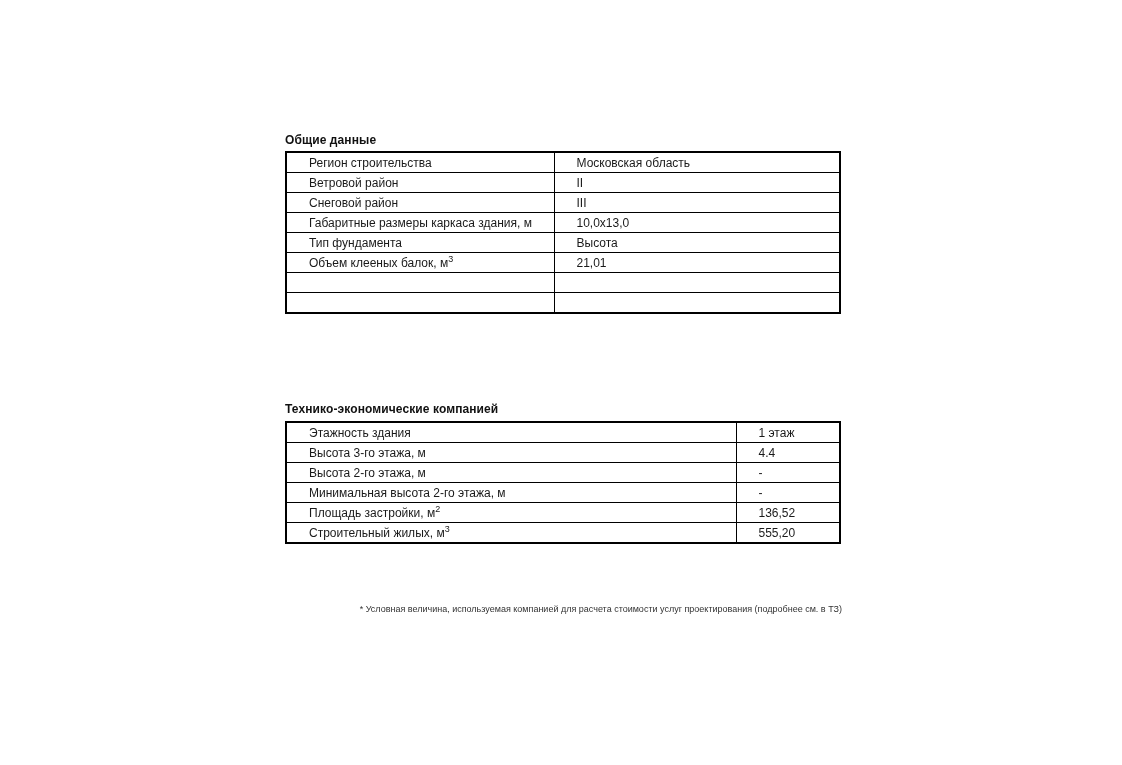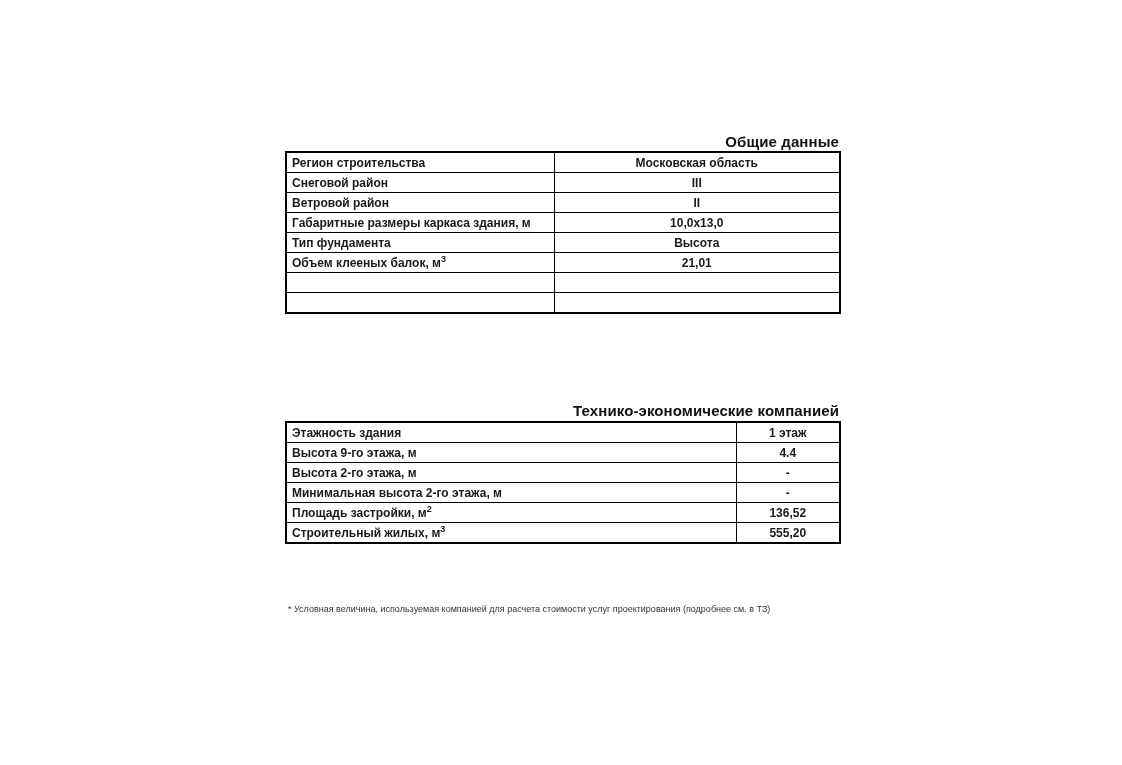--- a/index.html
+++ b/index.html
@@ -12,23 +12,23 @@
     height: 765px;
     position: relative;
     font-family: "Liberation Sans", "DejaVu Sans", sans-serif;
     color: #1a1a1a;
     overflow: hidden;
   }
   .doc-title {
     position: absolute;
     left: 285px;
     width: 554px;
-    text-align: right;
+    text-align: left;
     font-weight: bold;
-    font-size: 15px;
+    font-size: 12px;
     color: #111111;
     letter-spacing: 0.1px;
   }
   .title-general { top: 133px; }
   .title-tech    { top: 402px; }
 
   table.tbl {
     position: absolute;
     left: 285px;
     width: 554px;
@@ -38,70 +38,70 @@
     color: #1a1a1a;
   }
   .tbl-general { top: 151px; }
   .tbl-tech    { top: 421px; }
 
   table.tbl { border: 2px solid #000000; }
   table.tbl td { border: 1px solid #000000; }
 
   table.tbl td {
     height: 19px;
-    padding: 0 5px;
+    padding: 0 22px;
     vertical-align: middle;
     overflow: hidden;
     white-space: nowrap;
-    font-weight: bold;
   }
   td.lbl { text-align: left; }
-  td.val { text-align: center; }
+  td.val { }
 
   .col-g1 { width: 268px; }
   .col-g2 { width: 286px; }
   .col-t1 { width: 450px; }
   .col-t2 { width: 104px; }
 
   sup.unit {
     font-size: 9px;
     line-height: 0;
   }
 
   .footnote {
     position: absolute;
     left: 288px;
     top: 604px;
     width: 554px;
     font-size: 9px;
     color: #333333;
+    text-align: right;
   }
 </style>
 </head>
 <body>
 
 <div class="doc-title title-general">Общие данные</div>
 
 <table class="tbl tbl-general">
   <colgroup>
       <col class="col-g1">
       <col class="col-g2">
     </colgroup>
   <tbody>
     <tr>
       <td class="lbl"><span>Регион строительства</span><sup class="unit"></sup></td>
       <td class="val">Московская область</td>
     </tr>
     <tr>
+      <td class="lbl"><span>Ветровой район</span><sup class="unit"></sup></td>
+      <td class="val">II</td>
+    </tr>
+    <tr>
       <td class="lbl"><span>Снеговой район</span><sup class="unit"></sup></td>
       <td class="val">III</td>
-    </tr>
-    <tr>
-      <td class="lbl"><span>Ветровой район</span><sup class="unit"></sup></td>
-      <td class="val">II</td>
     </tr>
     <tr>
       <td class="lbl"><span>Габаритные размеры каркаса здания, м</span><sup class="unit"></sup></td>
       <td class="val">10,0x13,0</td>
     </tr>
     <tr>
       <td class="lbl"><span>Тип фундамента</span><sup class="unit"></sup></td>
       <td class="val">Высота</td>
     </tr>
     <tr>
@@ -125,21 +125,21 @@
   <colgroup>
       <col class="col-t1">
       <col class="col-t2">
     </colgroup>
   <tbody>
     <tr>
       <td class="lbl"><span>Этажность здания</span><sup class="unit"></sup></td>
       <td class="val">1 этаж</td>
     </tr>
     <tr>
-      <td class="lbl"><span>Высота 9-го этажа, м</span><sup class="unit"></sup></td>
+      <td class="lbl"><span>Высота 3-го этажа, м</span><sup class="unit"></sup></td>
       <td class="val">4.4</td>
     </tr>
     <tr>
       <td class="lbl"><span>Высота 2-го этажа, м</span><sup class="unit"></sup></td>
       <td class="val">-</td>
     </tr>
     <tr>
       <td class="lbl"><span>Минимальная высота 2-го этажа, м</span><sup class="unit"></sup></td>
       <td class="val">-</td>
     </tr>

